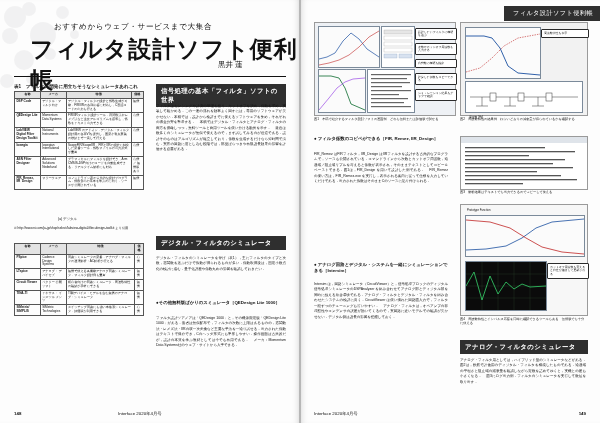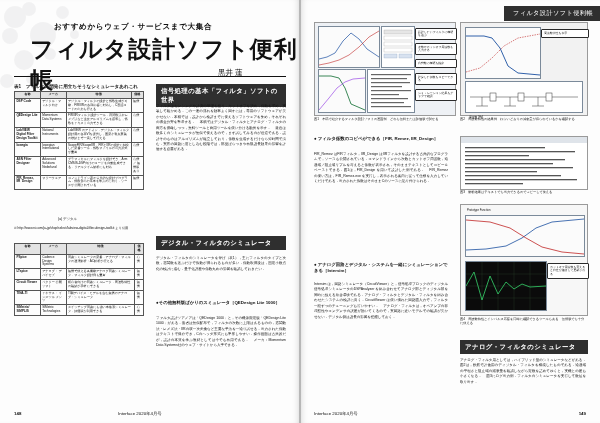--- a/index.html
+++ b/index.html
@@ -14,23 +14,23 @@
   .gutter{position:absolute;left:299px;top:0;width:2px;height:423px;background:linear-gradient(90deg,#cfcfcf,#9e9e9e,#cfcfcf);}
   
   .flowers{position:absolute;left:0;top:0;width:120px;height:120px;opacity:.55;}
   .flowers span{position:absolute;display:block;border-radius:50%;background:#e9e9ea;}
   
   .tab{
     position:absolute;right:0;top:6px;background:#2f2f2f;color:#fff;
     font-size:6.2px;letter-spacing:.4px;padding:3px 7px 3px 9px;
   }
   
-  .kicker{position:absolute;left:54px;top:22px;font-size:7.6px;font-weight:bold;color:#111;letter-spacing:.6px;}
+  .kicker{position:absolute;left:54px;top:22px;font-size:7.6px;font-weight:normal;color:#111;letter-spacing:.6px;}
   .bigtitle{position:absolute;left:30px;top:34px;font-size:23px;font-weight:bold;color:#111;letter-spacing:1px;font-family:"Liberation Serif",serif;}
-  .byline{position:absolute;left:218px;top:60px;font-size:7.5px;color:#111;margin-top:8px;}
+  .byline{position:absolute;left:218px;top:60px;font-size:7.5px;color:#111;}
   .tblcap{position:absolute;left:14px;top:84px;font-size:4.6px;color:#111;font-weight:bold;}
   table.simtbl{position:absolute;left:14px;top:91px;width:130px;border-collapse:collapse;font-size:3.1px;color:#111;}
   table.simtbl th,table.simtbl td{border:0.4px solid #555;padding:1px 1.4px;vertical-align:top;line-height:1.25;}
   table.simtbl th{background:#e3e3e3;font-weight:bold;text-align:center;}
   table.simtbl td.name{width:22px;font-weight:bold;}
   table.simtbl td.vendor{width:22px;}
   .tblnote{position:absolute;left:14px;font-size:3.4px;color:#111;}
   .linknote{position:absolute;left:14px;font-size:3.2px;color:#111;line-height:1.35;}
   
   .secthead{

